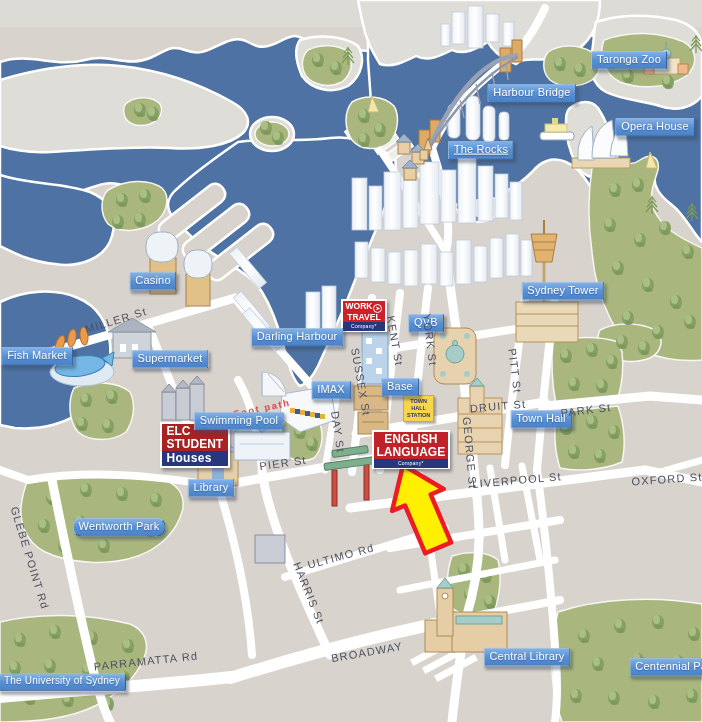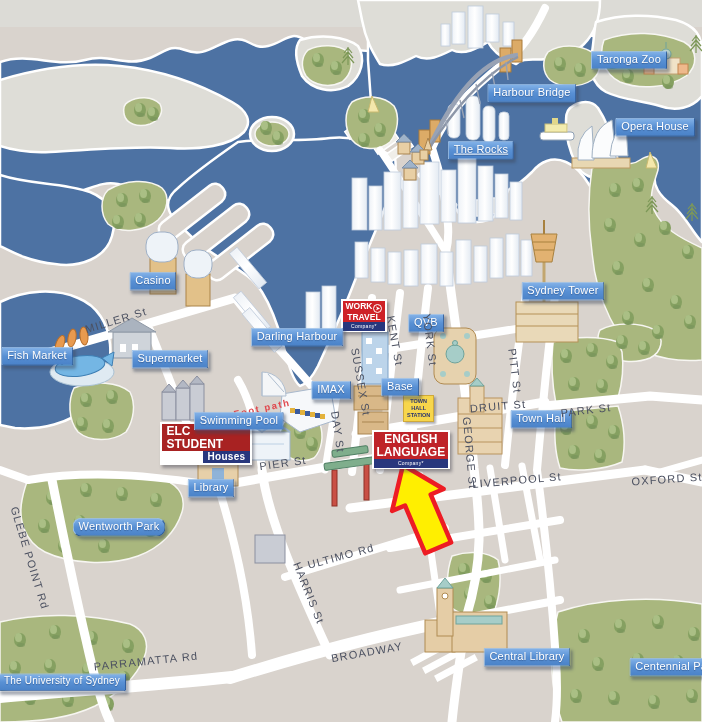--- a/index.html
+++ b/index.html
@@ -20,21 +20,21 @@
   .sign{position:absolute;background:#fff;padding:1.5px;text-align:center;
     box-shadow:2px 3px 3px rgba(60,60,70,.45);}
   .sign .red{color:#fff;font-weight:bold;padding:1px 3px 0;line-height:1.12;}
   .wt{left:341px;top:299px;}
   .wt .red{background:#ce2127;font-size:8.5px;}
   .el{left:372px;top:430px;}
   .el .red{background:#bf2329;font-size:12px;}
   .elc{left:160px;top:422px;}
   .elc .red{background:#a82222;font-size:12px;text-align:left;padding:1px 5px 0;}
   .sign .strip{background:#28377d;color:#fff;font-size:5px;padding:1px 2px 1.5px;letter-spacing:.3px;}
-  .elc .strip{font-size:10px;font-weight:bold;text-align:left;padding:0 5px 1px;margin-left:41px;}
+  .elc .strip{font-size:12px;font-weight:bold;text-align:left;padding:0 5px 1px;}
   .wtlogo{display:inline-block;width:7px;height:7px;border:1px solid #fff;border-radius:50%;
     font-size:5px;line-height:7px;vertical-align:-1px;margin-left:1px;}
   .ths{position:absolute;left:403px;top:395px;background:#f7d64b;border:1px solid #cfa93a;
     color:#2a3570;font-weight:bold;font-size:5.5px;line-height:1.3;text-align:center;
     padding:2px 3px;box-shadow:1.5px 2px 2px rgba(60,60,70,.4);}
   .twr{fill:url(#bg1);stroke:#bfcbdb;stroke-width:.8;}
 </style>
 </head>
 <body>
 

